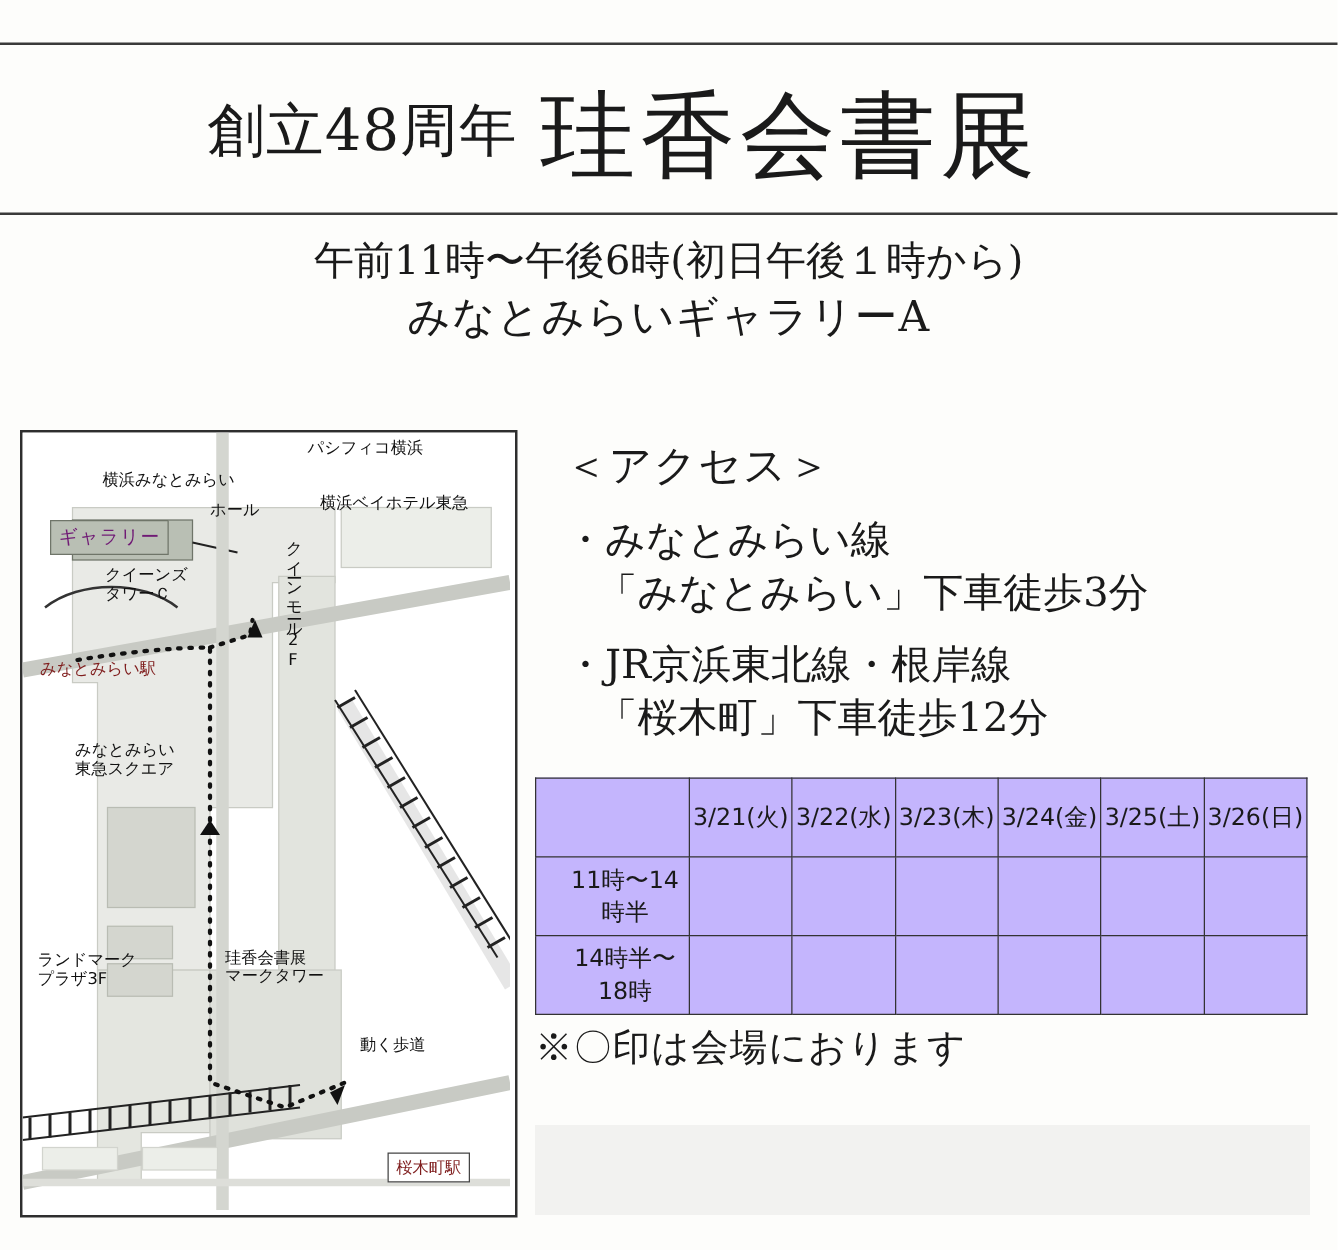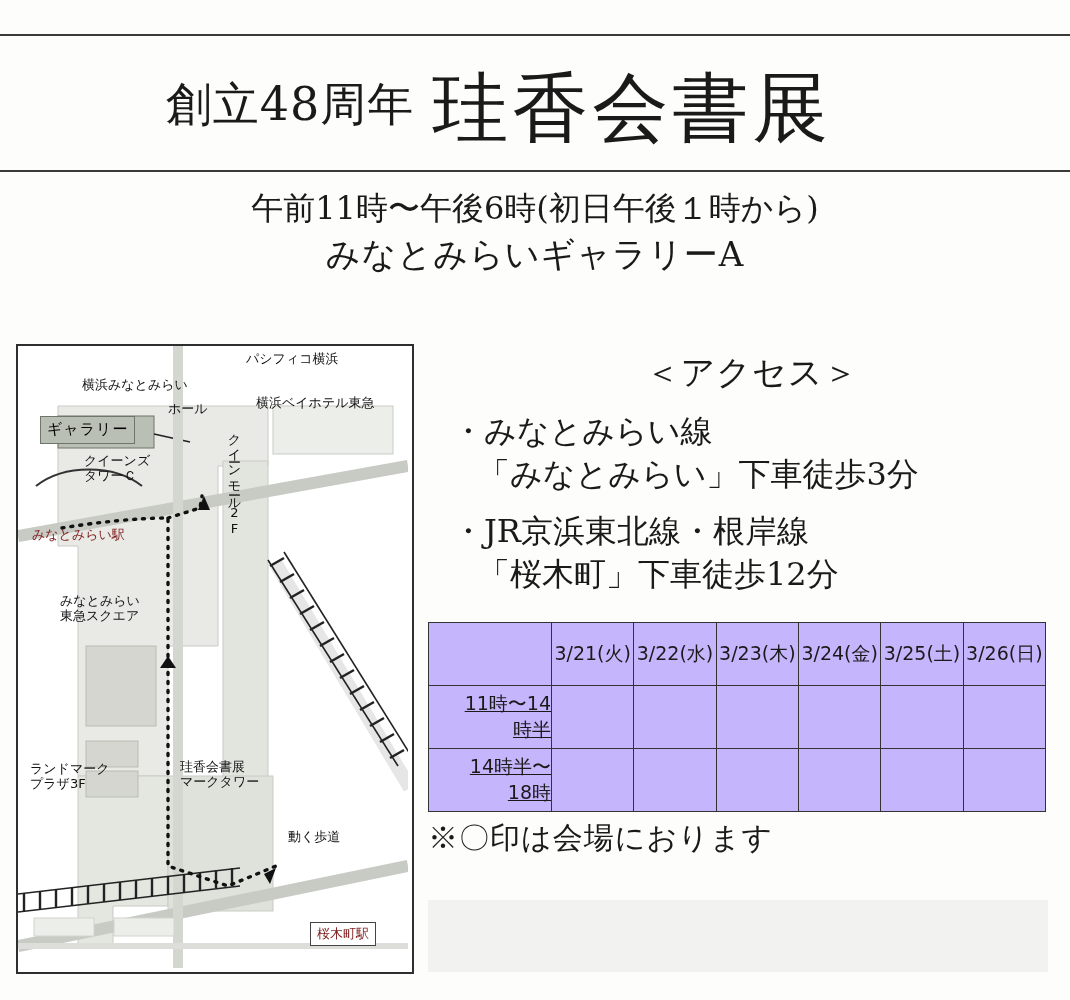--- a/index.html
+++ b/index.html
@@ -112,21 +112,21 @@
     letter-spacing: 1px;
   }
   .gallery-chip {
     position: absolute;
     background: #b9bfb4;
     border: 1px solid #6f7569;
     padding: 3px 6px 4px 6px;
     font-family: "DejaVu Sans", "Liberation Sans", sans-serif;
     font-size: 15px;
     letter-spacing: 1px;
-    color: #000000;
+    color: #701a75;
   }
   .station-chip {
     position: absolute;
     background: #ffffff;
     border: 1px solid #444;
     padding: 2px 6px;
     font-family: Liberation Sans, sans-serif;
     font-size: 13px;
     color: #7f1d1d;
   }
@@ -141,21 +141,20 @@
     left: 452px;
     top: 350px;
     width: 600px;
   }
   .access h2 {
     margin: 0;
     font-size: 34px;
     font-weight: normal;
     letter-spacing: 1px;
     font-family: "DejaVu Serif", "Liberation Serif", serif;
-    text-align: center;
   }
   .access .item {
     margin-top: 14px;
     font-size: 32px;
     line-height: 1.34;
     letter-spacing: 0px;
     font-family: "DejaVu Serif", "Liberation Serif", serif;
   }
   .access .item .l2 {
     display: block;
@@ -176,25 +175,24 @@
     border: 1px solid #333;
     height: 62px;
     text-align: center;
     vertical-align: middle;
     font-weight: normal;
     font-size: 19px;
     font-family: "DejaVu Sans", "Liberation Sans", sans-serif;
     padding: 0;
   }
   .sched .rowhead {
-    text-align: right;
+    text-align: center;
     padding-left: 20px;
     font-size: 19px;
     width: 122px;
-    text-decoration: underline;
   }
   .sched .corner { width: 122px; }
 
   .note {
     position: absolute;
     left: 428px;
     top: 818px;
     font-size: 30px;
     letter-spacing: 1px;
     font-family: Liberation Serif, serif;

